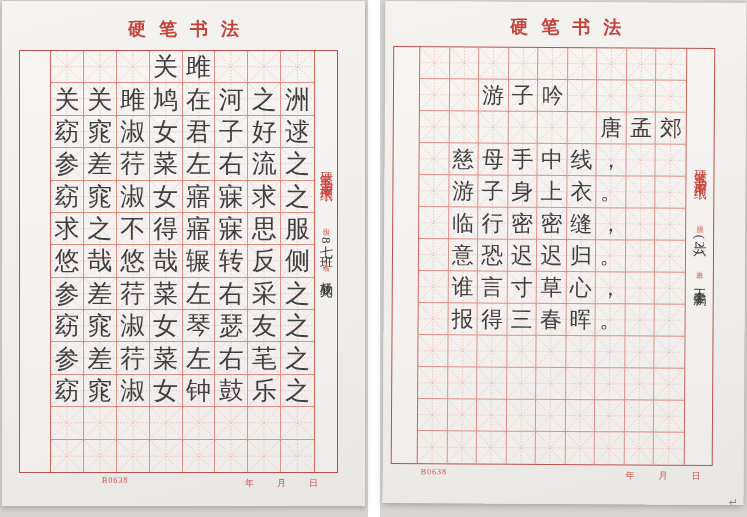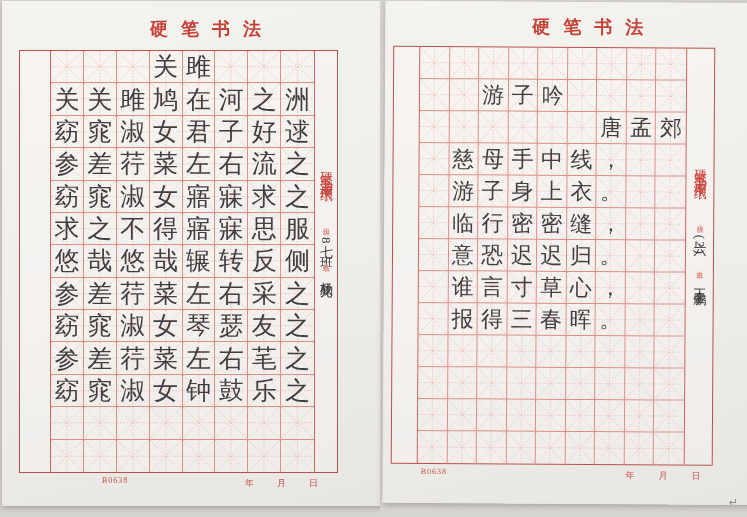--- a/index.html
+++ b/index.html
@@ -1,18 +1,18 @@
 <!DOCTYPE html>
 <html><head>
 <meta charset="utf-8">
 <style>
   html,body{margin:0;padding:0;background:#ffffff;}
   body{width:747px;height:517px;overflow:hidden;}
   .scene{position:relative;width:747px;height:517px;font-family:"Liberation Serif",serif;background:#ffffff;}
-  .photo{position:absolute;top:0;height:517px;background:#d8d6d3;padding-left:44px;}
+  .photo{position:absolute;top:0;height:517px;background:#d8d6d3;}
   #page0{left:0;width:368px;}
   #page1{left:380px;width:367px;}
   .paper{position:absolute;background:linear-gradient(165deg,#f5f3f0 0%,#f0eeeb 55%,#e8e6e3 100%);box-shadow:0 2px 6px rgba(80,74,68,.38);}
   #page0 .paper{left:2px;top:1px;right:3px;bottom:11px;}
   #page1 .paper{left:4px;top:2px;right:2px;bottom:13px;transform:rotate(.35deg);}
 
   .page-header{position:absolute;top:16px;left:0;right:0;text-align:center;
     font-size:18px;font-weight:600;color:#c5423a;letter-spacing:13px;padding-left:13px;}
   #page1 .page-header{top:13px;}
 

